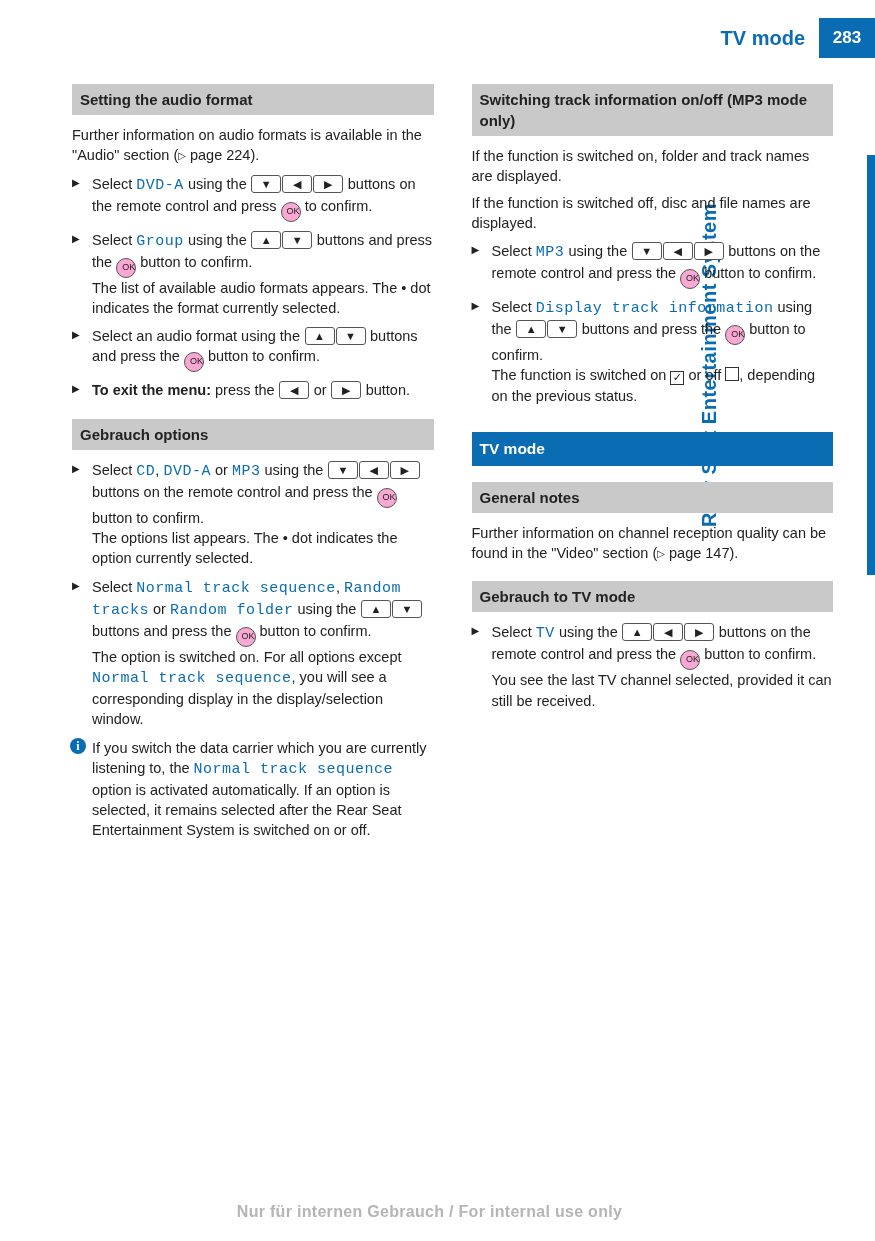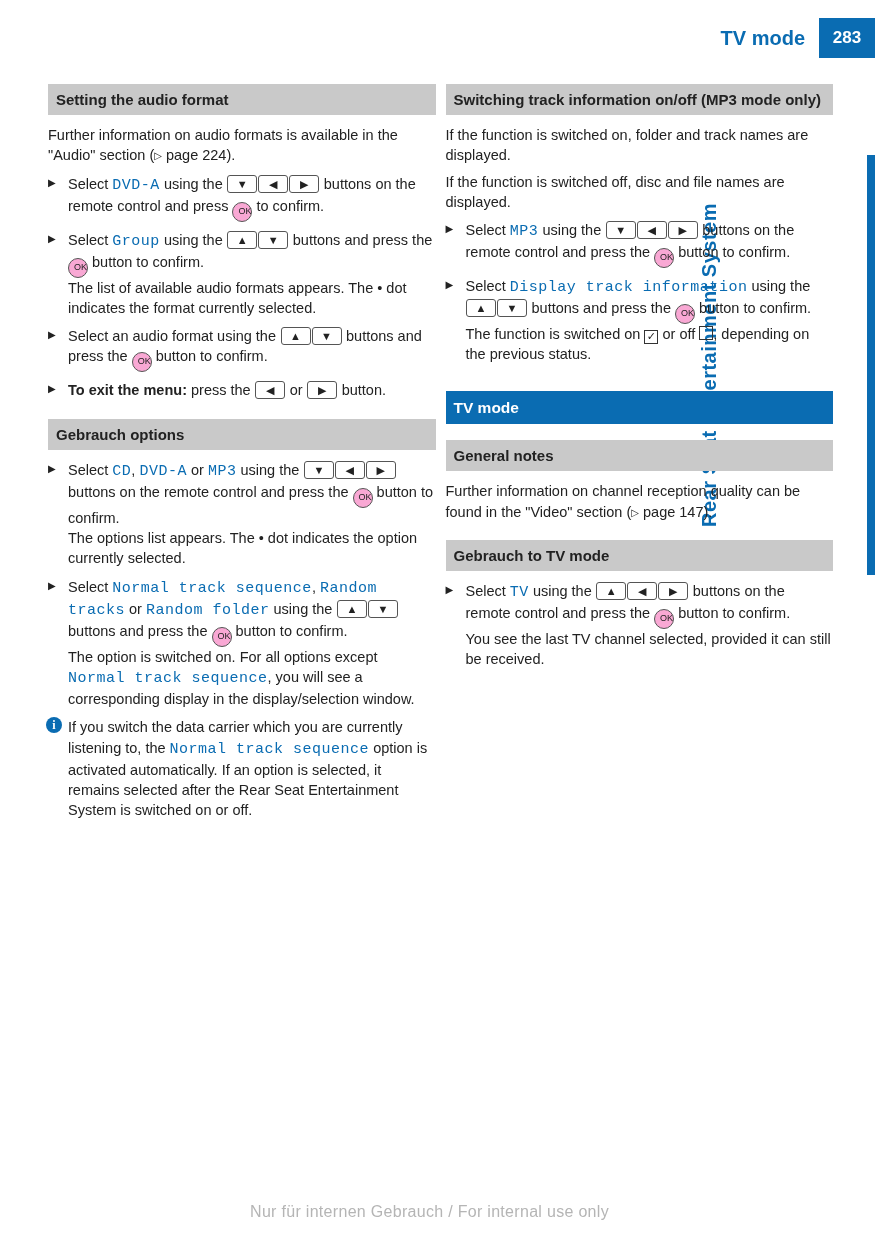--- a/index.html
+++ b/index.html
@@ -63,24 +63,24 @@
     transform-origin: center;
     white-space: nowrap;
     color: #0a6cb2;
     font-weight: bold;
     font-size: 20px;
     letter-spacing: 0.5px;
   }
   .columns {
     position: absolute;
     top: 80px;
-    left: 48px;
+    left: 72px;
     right: 42px;
     display: flex;
-    gap: 10px;
+    gap: 38px;
   }
   .col {
     flex: 1;
     min-width: 0;
   }
   .grey-head {
     background: #c9c9c9;
     font-weight: bold;
     padding: 5px 8px;
     margin: 18px 0 10px 0;
@@ -166,20 +166,21 @@
   .watermark {
     position: absolute;
     bottom: 18px;
     left: 0;
     right: 16px;
     text-align: center;
     color: #b5b5b5;
     font-size: 16px;
     font-family: Arial, sans-serif;
     letter-spacing: 0.3px;
+    font-weight: bold;
   }
 </style>
 </head>
 <body>
 
 <div class="page">
 
   <div class="header-bar">
     <div class="header-title">TV mode</div>
     <div class="page-num-box">283</div>

